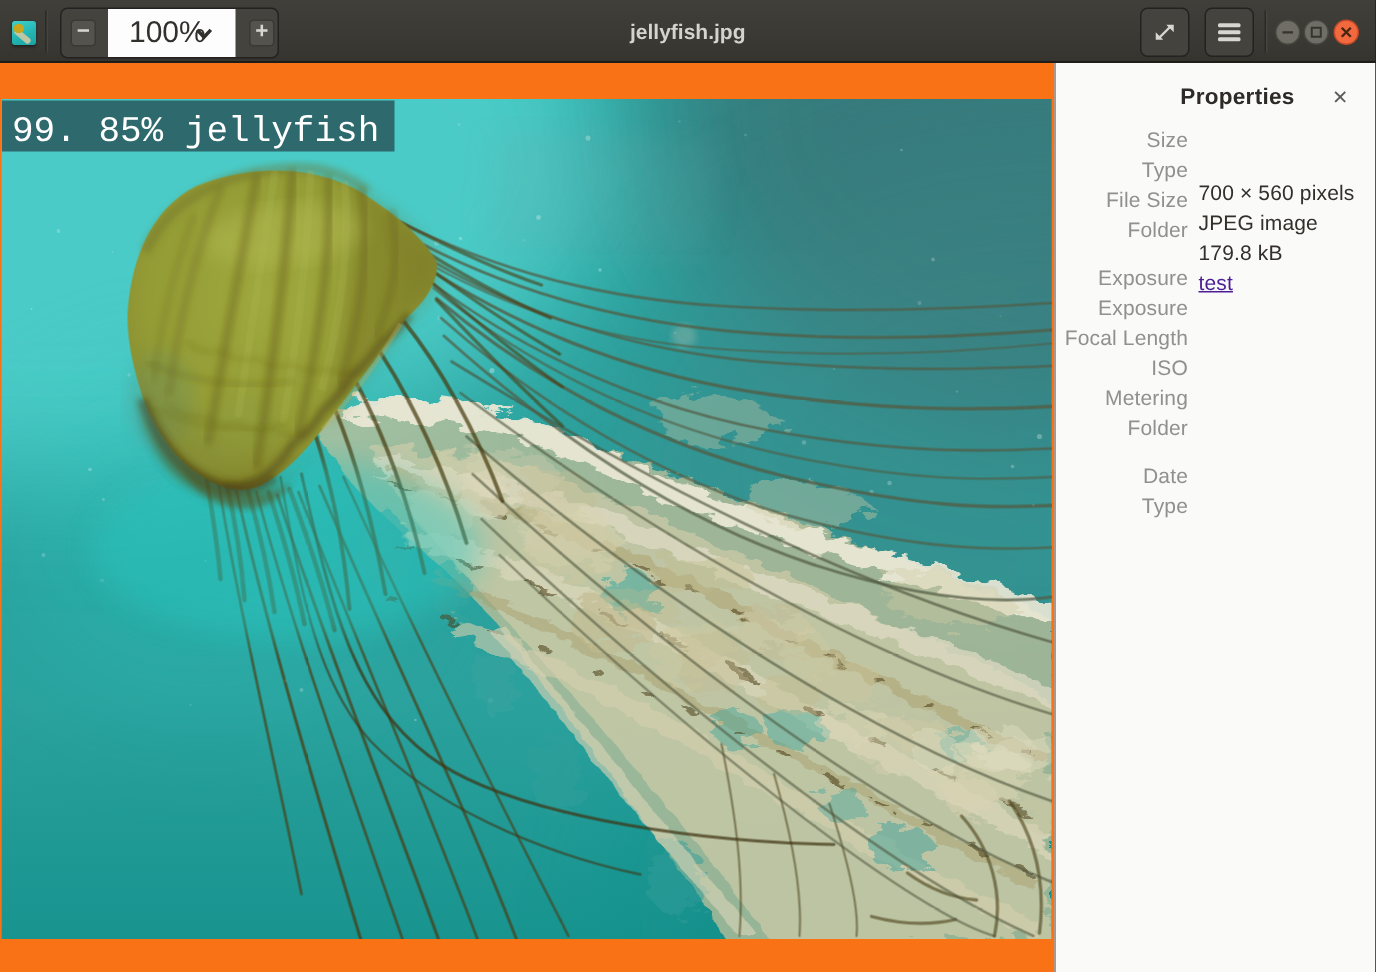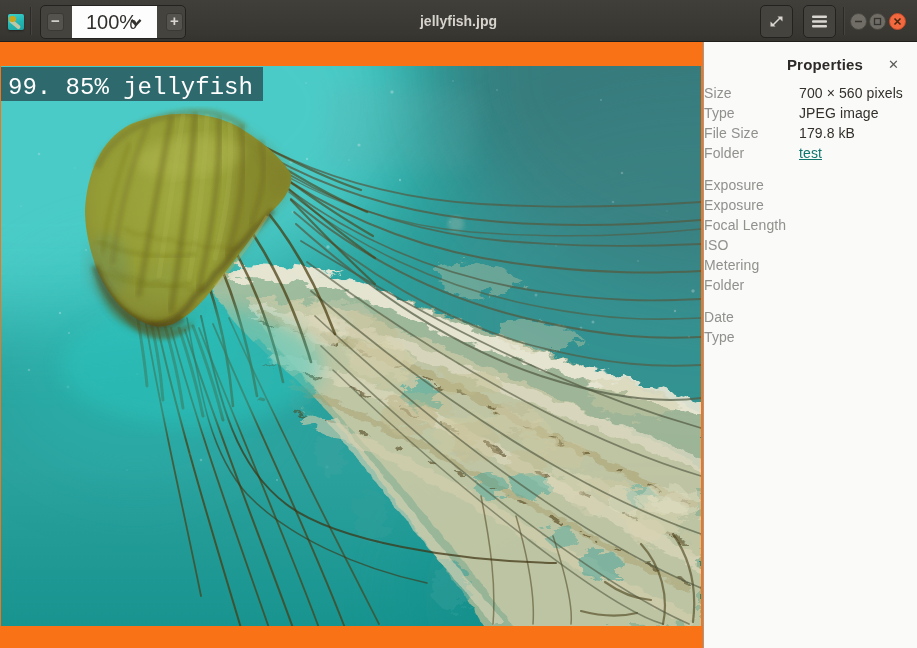--- a/index.html
+++ b/index.html
@@ -37,23 +37,23 @@
 #viewport { position:absolute; left:0; top:42px; width:703px; height:606px; background:#f97316; }
 #photo { position:absolute; left:1px; top:24px; }
 
 
 #side { position:absolute; left:703px; top:42px; width:214px; height:606px;
   background:#fafaf9; border-left:1px solid #9f9a93; font-size:14px; letter-spacing:0.1px; }
 #ptitle { position:absolute; top:14px; left:0; width:242px; text-align:center;
   font-weight:bold; font-size:15px; color:#2d2a27; letter-spacing:0.2px; }
 #pclose { position:absolute; top:15px; right:18px; color:#5a5a57; font-size:13px; }
 .row { position:absolute; left:0; width:206px; height:20px; line-height:20px; }
-.lab { position:absolute; left:0; width:88px; text-align:left; color:#90908d; }
-.val { position:absolute; left:95px; color:#33302c; white-space:nowrap; }
-.lnk { color:#0f766e; text-decoration:underline; }
+.lab { position:absolute; left:0; width:88px; text-align:right; color:#90908d; }
+.val { position:absolute; left:95px; color:#33302c; white-space:nowrap;margin-top:35px; }
+.lnk { color:#4c1d95; text-decoration:underline; }
 </style></head><body>
 <div id="win">
   <div id="hdr">
     <div id="appicon"></div>
     <div class="vsep" style="left:30px"></div>
     <div id="zoomgrp">
       <div class="sq" style="left:6px"><span style="position:relative;top:-1px">−</span></div>
       <div id="zoomwhite">
           <span>100%</span>
         <svg id="chev" viewBox="0 0 10 10">

